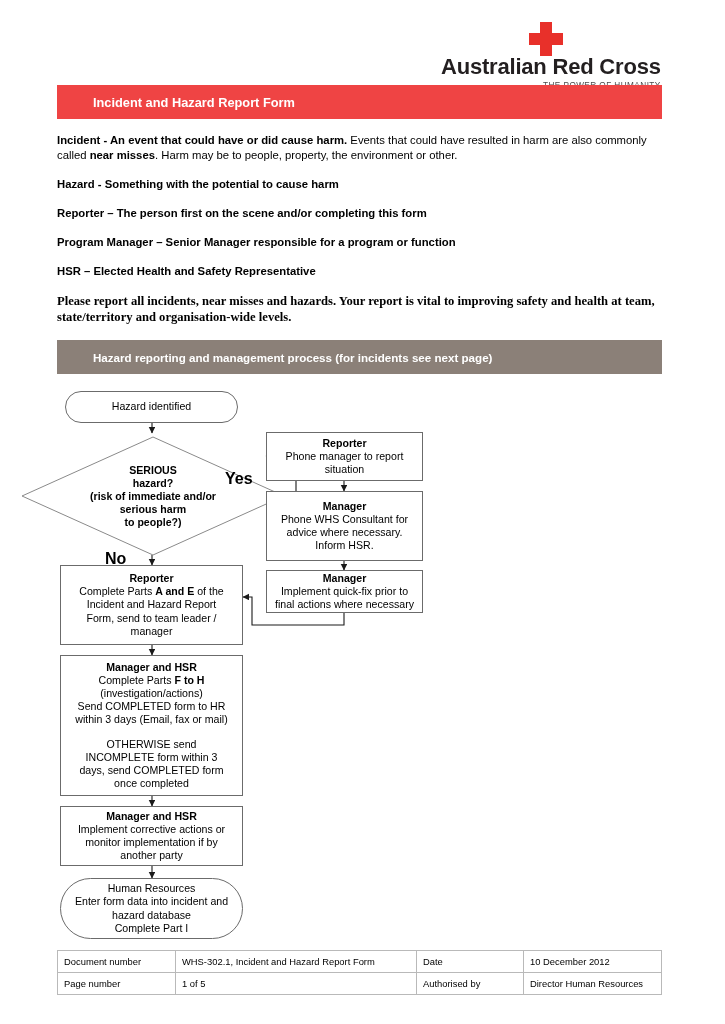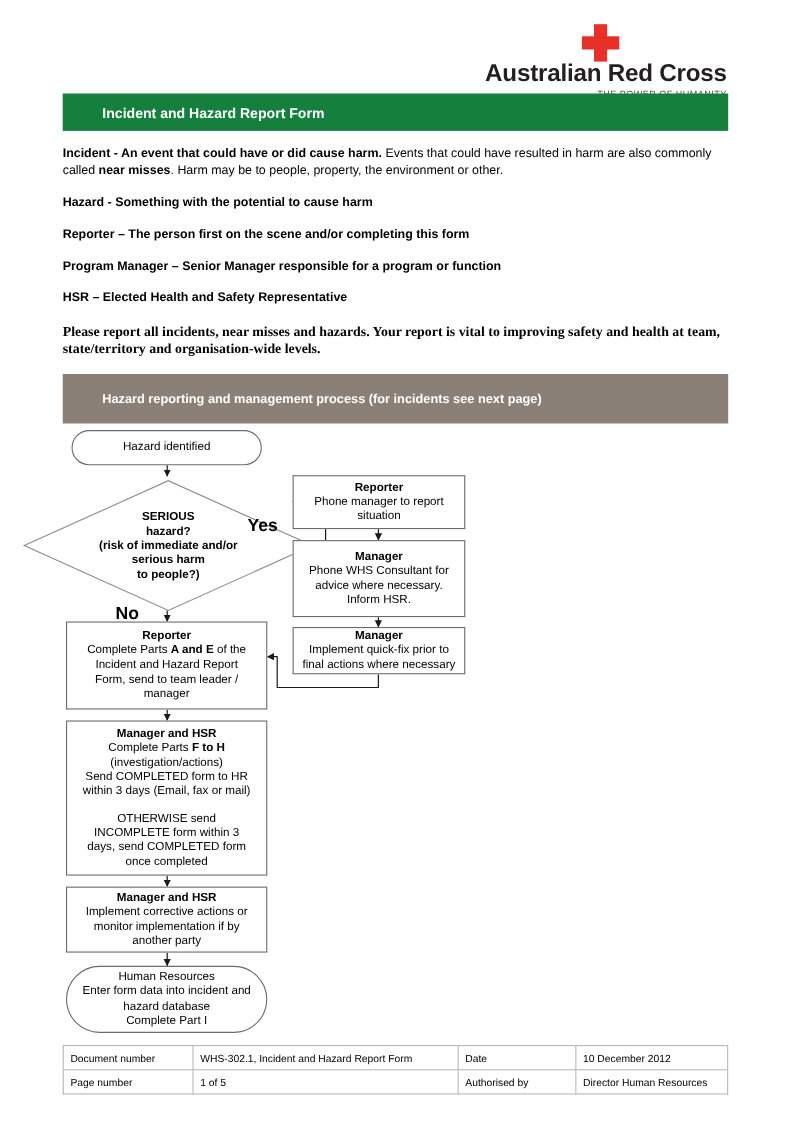--- a/index.html
+++ b/index.html
@@ -63,26 +63,26 @@
     box-sizing: border-box;
     color: #ffffff;
     font-weight: bold;
     display: flex;
     align-items: center;
     padding-left: 36px;
   }
   .banner-orange {
     top: 85px;
     height: 34px;
-    background: #15803d;
+    background: #ef4444;
     font-size: 12.8px;
   }
   .banner-gray {
     top: 340px;
-    height: 45px;
+    height: 34px;
     background: #8B8078;
     font-size: 11.6px;
   }
 
   
   .defs {
     position: absolute;
     left: 57px;
     top: 133px;
     width: 600px;

